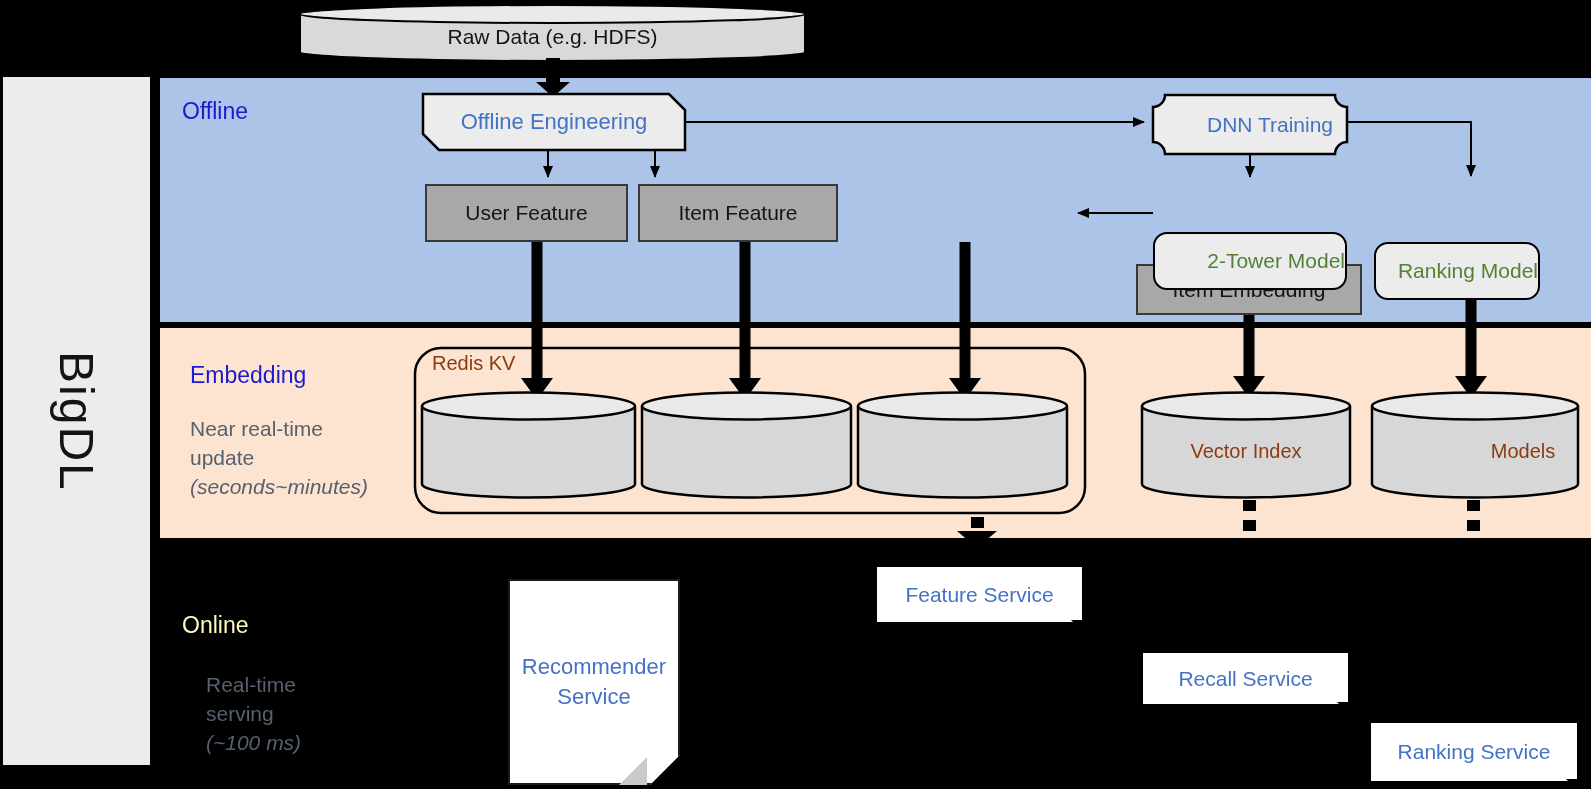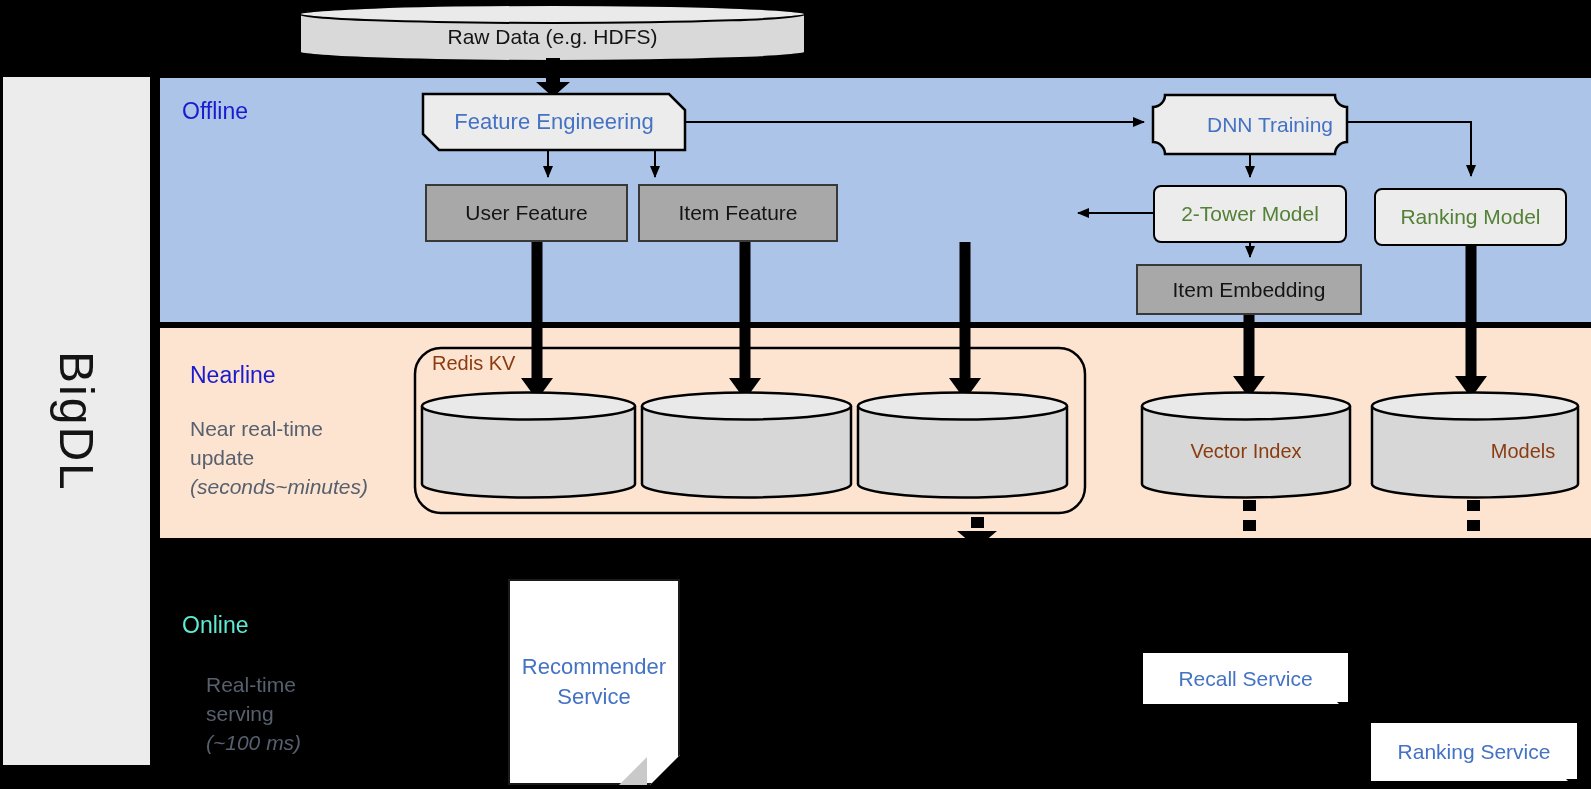--- a/index.html
+++ b/index.html
@@ -19,27 +19,27 @@
   svg.layer{left:0;top:0;width:1591px;height:789px;pointer-events:none;}
   
   .shape-label{display:flex;align-items:center;justify-content:center;text-align:center;}
   .blue-label{color:#4472c4;}
   .green-label{color:#538135;}
   .brown-label{color:#8a3c10;}
   
   .graybox{background:#a8a8a8;border:2.5px solid #383838;display:flex;align-items:center;
     justify-content:center;font-size:21px;color:#141414;box-sizing:border-box;}
   
-  .modelbox{background:#ececec;border:2.5px solid #000;border-radius:8px;display:flex;
-    align-items:center;justify-content:center;font-size:21px;box-sizing:border-box;}
+  .modelbox{background:#ececec;border:2.5px solid #000;border-radius:14px;display:flex;
+    align-items:center;justify-content:flex-end;font-size:21px;box-sizing:border-box;margin-top:47px;}
   
   .sec-title{font-size:23px;font-weight:500;color:#1a1ace;}
   .sec-desc{font-size:21px;line-height:29px;color:#57606e;}
   .sec-desc i{font-style:italic;}
-  .online-title{color:#5eead4;}
+  .online-title{color:#fef9c3;}
   
   .servicebox{background:#fff;display:flex;align-items:center;justify-content:center;
     font-size:21px;color:#4472c4;}
   .curl{position:absolute;right:0px;bottom:-9px;width:0;height:0;
     border-top:11px solid #000;border-left:11px solid transparent;}
   
   .docshape{background:#fff;border:2px solid #1a1a1a;box-sizing:border-box;
     clip-path:polygon(0 0,100% 0,100% calc(100% - 30px),calc(100% - 30px) 100%,0 100%);
     display:flex;align-items:center;justify-content:center;text-align:center;
     font-size:22px;line-height:30px;color:#4472c4;}
@@ -148,58 +148,62 @@
       <polygon points="957,531 997,531 977,548"></polygon>
       <rect x="1243" y="500" width="13" height="11"></rect>
       <rect x="1243" y="520" width="13" height="11"></rect>
       <rect x="1467" y="500" width="13" height="11"></rect>
       <rect x="1467" y="520" width="13" height="11"></rect>
     </g>
   </svg>
 
   <div class="abs shape-label" style="left:300px;top:22px;width:505px;height:30px;font-size:21px;color:#141414;">Raw Data (e.g. HDFS)</div>
 
-  <div class="abs shape-label blue-label" style="left:423px;top:94px;width:262px;height:56px;font-size:22px;">Feature Engineering</div>
+  <div class="abs shape-label blue-label" style="left:423px;top:94px;width:262px;height:56px;font-size:22px;">Offline Engineering</div>
 
   <div class="abs shape-label blue-label" style="left:1153px;top:95px;width:194px;height:59px;font-size:21px;margin-left:20px;">DNN Training</div>
 
   <div class="abs graybox" style="left:425px;top:184px;width:203px;height:58px;">
     <span>User Feature</span>
   </div>
   <div class="abs graybox" style="left:638px;top:184px;width:200px;height:58px;">
     <span>Item Feature</span>
   </div>
   <div class="abs graybox" style="left:1136px;top:264px;width:226px;height:51px;">
     <span>Item Embedding</span>
   </div>
 
   <div class="abs modelbox green-label" style="left:1153px;top:185px;width:194px;height:58px;">
     <span>2-Tower Model</span>
   </div>
-  <div class="abs modelbox green-label" style="left:1374px;top:188px;width:193px;height:58px;">
+  <div class="abs modelbox green-label" style="left:1374px;top:195px;width:166px;height:58px;">
     <span>Ranking Model</span>
   </div>
 
   <div class="abs brown-label" style="left:432px;top:352px;font-size:20px;">Redis KV</div>
   <div class="abs shape-label brown-label" style="left:1142px;top:436px;width:208px;height:30px;font-size:20px;">Vector Index</div>
   <div class="abs shape-label brown-label" style="left:1372px;top:436px;width:206px;height:30px;font-size:20px;padding-left:48px;">Models</div>
 
   <div class="abs sec-title" style="left:182px;top:98px;">Offline</div>
 
-  <div class="abs sec-title" style="left:190px;top:362px;">Nearline</div>
+  <div class="abs sec-title" style="left:190px;top:362px;">Embedding</div>
   <div class="abs sec-desc" style="left:190px;top:414px;width:150px;"><span>Near real-time update </span><i>(seconds~minutes)</i></div>
 
   <div class="abs sec-title online-title" style="left:182px;top:612px;">Online</div>
   <div class="abs sec-desc" style="left:182px;top:670px;width:112px;margin-left:24px;"><span>Real-time serving </span><i>(~100 ms)</i></div>
 
   <div class="abs docshape" style="left:475px;top:579px;width:172px;height:206px;margin-left:33px;">
     <span style="width:150px;">Recommender Service</span>
   </div>
   <div class="abs docfold" style="left:619px;top:757px;"></div>
 
+  <div class="abs servicebox" style="left:877px;top:567px;width:205px;height:55px;">
+    <span>Feature Service</span>
+    <div class="curl"></div>
+  </div>
 
   <div class="abs servicebox" style="left:1143px;top:653px;width:205px;height:51px;">
     <span>Recall Service</span>
     <div class="curl"></div>
   </div>
 
   <div class="abs servicebox" style="left:1371px;top:723px;width:206px;height:58px;">
     <span>Ranking Service</span>
     <div class="curl"></div>
   </div>

